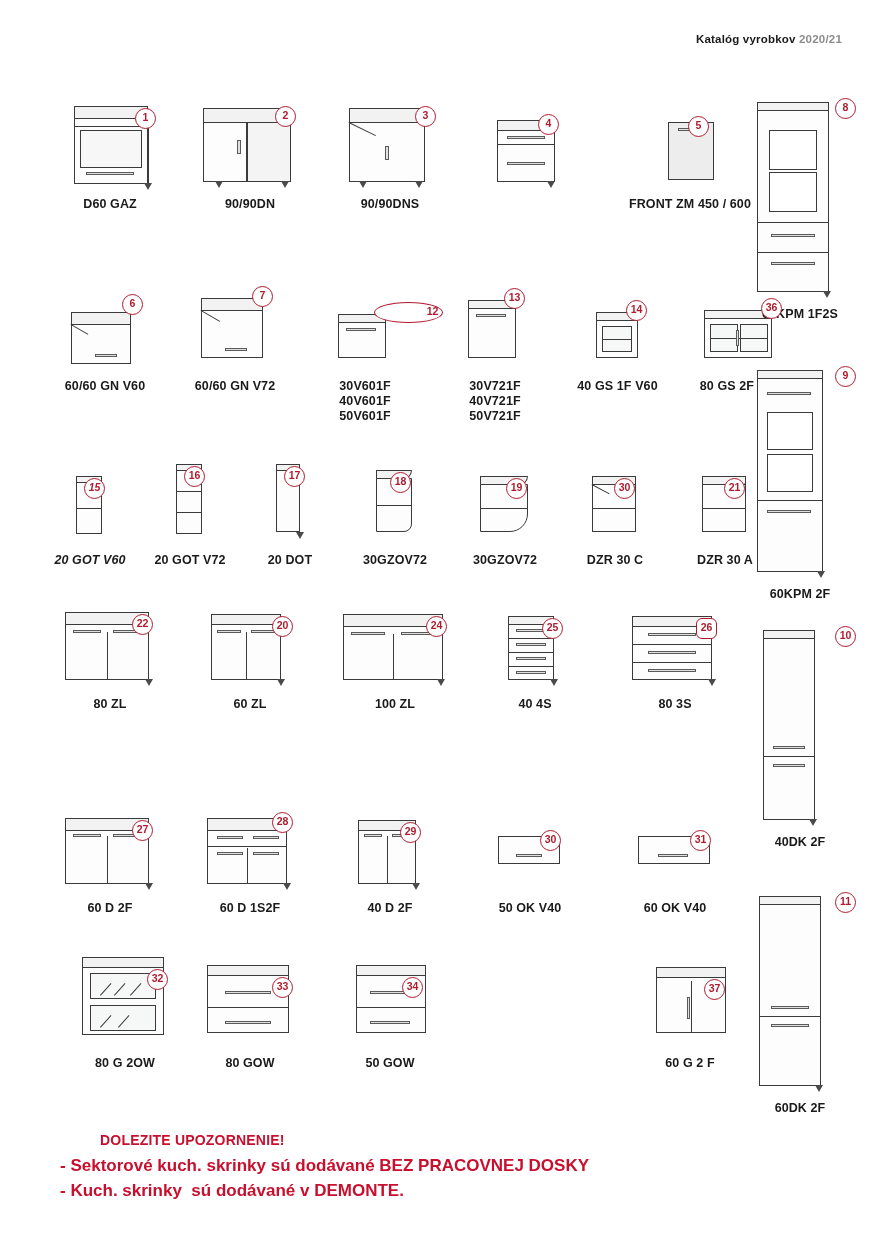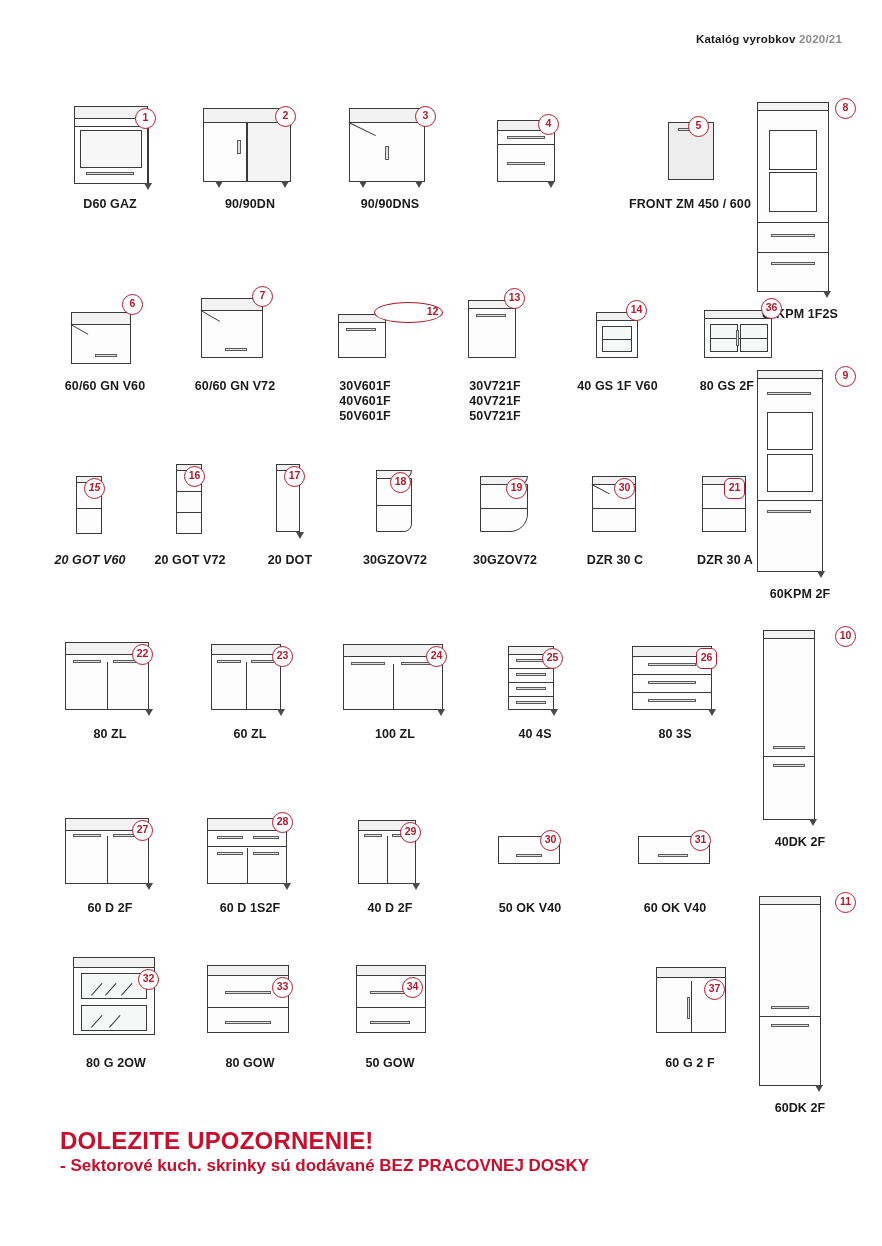--- a/index.html
+++ b/index.html
@@ -63,21 +63,21 @@
   
   .rail{position:absolute;left:735px;top:96px;width:130px;}
   .tall{position:relative;text-align:center;}
   .tall .caption{margin-top:6px;}
 
   
   .notice{
     position:absolute;left:60px;top:1128px;color:#c8102e;
     font-size:17px;font-weight:bold;line-height:25px;
   }
-  .notice .hdr{font-size:24px;letter-spacing:.2px;}
+  .notice .hdr{font-size:14px;letter-spacing:.2px;margin-left:40px;}
   .notice div{white-space:pre;}
 </style>
 </head>
 <body>
 
 <div class="page">
 
   <div class="header">
     <span>Katalóg vyrobkov</span>
     <span class="year">2020/21</span>
@@ -321,26 +321,26 @@
 
     <div class="cell" style="left:630px;width:110px;">
       <div class="fig">
         <div class="cab" style="width:70px;height:100px;">
           <div class="top-face" style="left:12px;top:28px;width:44px;height:10px;"></div>
           <div class="box" style="left:12px;top:36px;width:44px;height:48px;"></div>
           <div class="ln" style="left:56px;top:36px;width:20px;height:1px;transform:rotate(152deg);transform-origin:left top;"></div>
           <div class="ln h" style="left:12px;top:60px;width:44px;"></div>
         </div>
       </div>
-      <div class="bub" style="left:54px;top:26px;border-radius:6px;">21</div>
+      <div class="bub" style="left:54px;top:26px;">21</div>
       <div class="caption">DZR 30 A</div>
     </div>
   </div>
 
-  <div class="grid" style="top:626px;height:140px;">
+  <div class="grid" style="top:596px;height:140px;">
 
     <div class="cell" style="left:0px;width:140px;">
       <div class="fig">
         <div class="cab" style="width:110px;height:100px;">
           <div class="top-face" style="left:10px;top:20px;width:84px;height:14px;"></div>
           <div class="box" style="left:10px;top:32px;width:84px;height:56px;"></div>
           <div class="ln v" style="left:52px;top:40px;height:48px;"></div>
           <div class="handle" style="left:18px;top:38px;width:28px;"></div>
           <div class="handle" style="left:58px;top:38px;width:28px;"></div>
           <div class="foot" style="left:90px;top:87px;"></div>
@@ -354,21 +354,21 @@
       <div class="fig">
         <div class="cab" style="width:110px;height:100px;">
           <div class="top-face" style="left:16px;top:22px;width:70px;height:12px;"></div>
           <div class="box" style="left:16px;top:32px;width:70px;height:56px;"></div>
           <div class="ln v" style="left:51px;top:40px;height:48px;"></div>
           <div class="handle" style="left:22px;top:38px;width:24px;"></div>
           <div class="handle" style="left:56px;top:38px;width:24px;"></div>
           <div class="foot" style="left:82px;top:87px;"></div>
         </div>
       </div>
-      <div class="bub" style="left:92px;top:20px;">23</div>
+      <div class="bub" style="left:92px;top:20px;">20</div>
       <div class="caption">60 ZL</div>
     </div>
 
     <div class="cell" style="left:280px;width:150px;">
       <div class="fig">
         <div class="cab" style="width:125px;height:100px;">
           <div class="top-face" style="left:10px;top:22px;width:100px;height:14px;"></div>
           <div class="box" style="left:10px;top:34px;width:100px;height:54px;"></div>
           <div class="ln v" style="left:60px;top:42px;height:46px;"></div>
           <div class="handle" style="left:18px;top:40px;width:34px;"></div>
@@ -485,21 +485,21 @@
           <div class="handle" style="left:38px;top:58px;width:30px;"></div>
         </div>
       </div>
       <div class="bub" style="left:90px;top:30px;">31</div>
       <div class="caption">60 OK V40</div>
     </div>
   </div>
 
   <div class="grid" style="top:955px;height:140px;">
 
-    <div class="cell" style="left:6px;width:140px;">
+    <div class="cell" style="left:15px;width:140px;">
       <div class="fig">
         <div class="cab" style="width:110px;height:110px;">
           <div class="top-face" style="left:12px;top:16px;width:82px;height:12px;"></div>
           <div class="box" style="left:12px;top:26px;width:82px;height:68px;"></div>
           <div class="glass" style="left:20px;top:32px;width:66px;height:26px;"></div>
           <div class="glass" style="left:20px;top:64px;width:66px;height:26px;"></div>
           <div class="ln" style="left:30px;top:54px;width:16px;height:1px;transform:rotate(-48deg);transform-origin:left top;"></div>
           <div class="ln" style="left:44px;top:54px;width:16px;height:1px;transform:rotate(-48deg);transform-origin:left top;"></div>
           <div class="ln" style="left:60px;top:54px;width:16px;height:1px;transform:rotate(-48deg);transform-origin:left top;"></div>
           <div class="ln" style="left:30px;top:86px;width:16px;height:1px;transform:rotate(-48deg);transform-origin:left top;"></div>
@@ -617,15 +617,16 @@
         </div>
       </div>
       <div class="bub" style="position:absolute;left:100px;top:2px;">11</div>
       <div class="caption" style="position:absolute;left:0;top:205px;width:130px;">60DK 2F</div>
     </div>
   </div>
 
   <div class="notice">
     <div class="hdr">DOLEZITE UPOZORNENIE!</div>
     <div>- Sektorové kuch. skrinky sú dodávané BEZ PRACOVNEJ DOSKY</div>
+    <div>- Kuch. skrinky  sú dodávané v DEMONTE.</div>
   </div>
 
 </div>
 
 </body></html>

